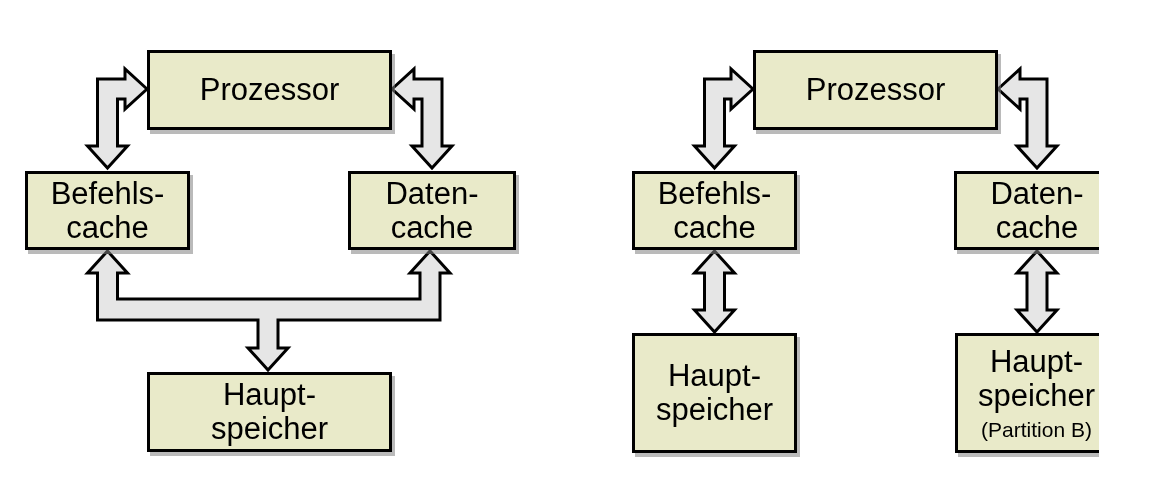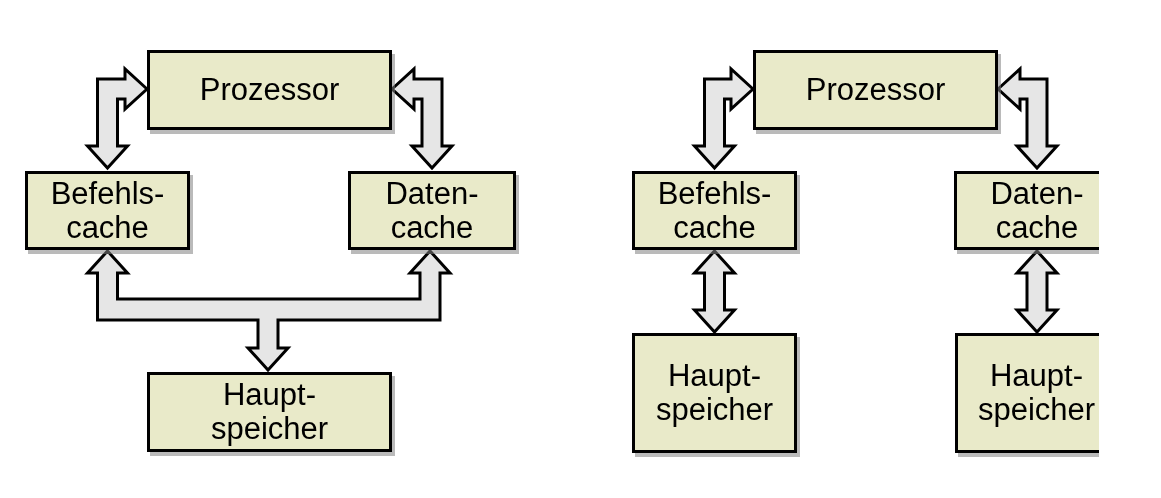--- a/index.html
+++ b/index.html
@@ -119,15 +119,16 @@
   </div>
 
   <div class="box r-mem-a">
     <span class="big">Haupt-</span>
     <span class="big">speicher</span>
   </div>
 
   <div class="box r-mem-b">
     <span class="big">Haupt-</span>
     <span class="big">speicher</span>
+    <span class="note">(Partition B)</span>
   </div>
 
 </div>
 
 </body></html>

